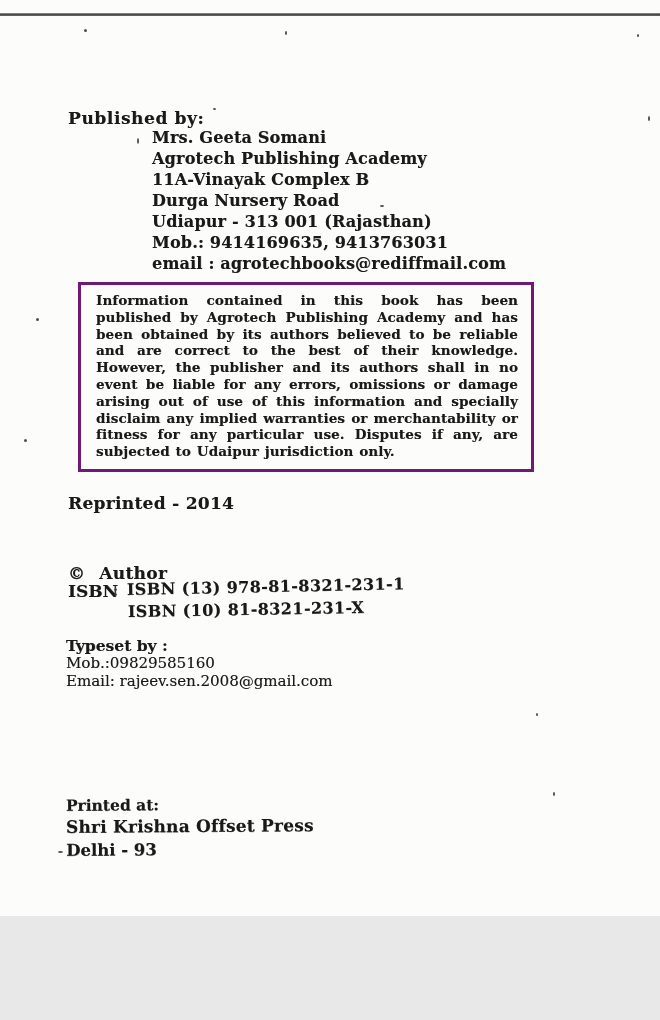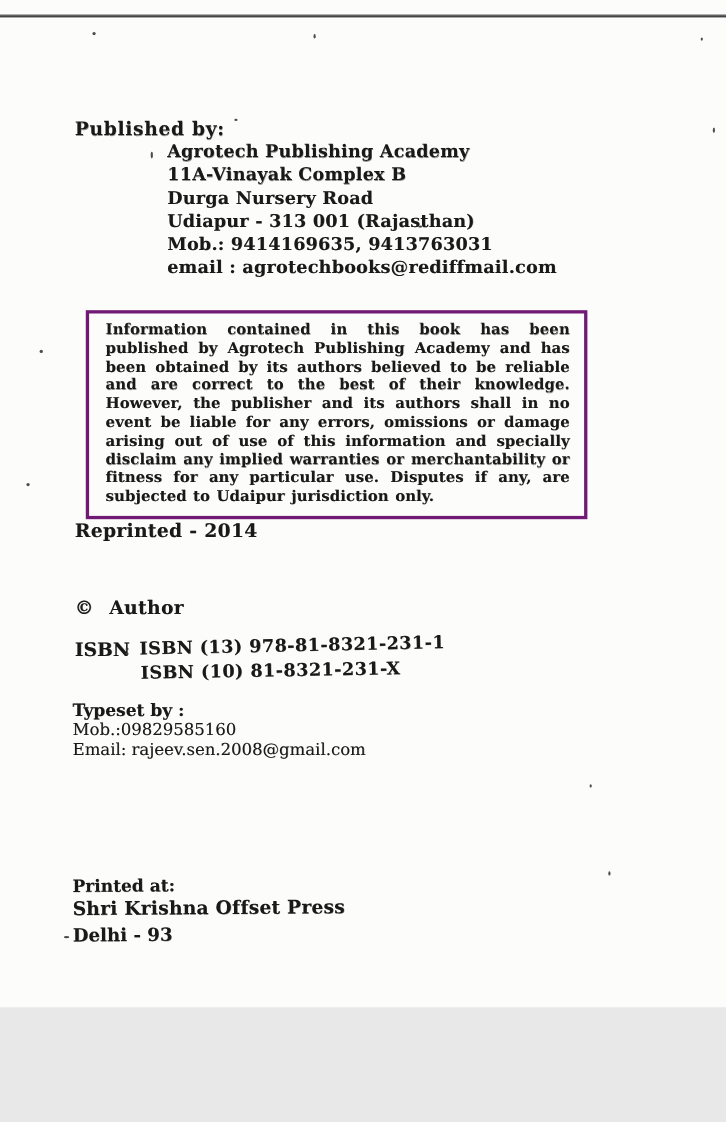--- a/index.html
+++ b/index.html
@@ -32,21 +32,21 @@
     position:absolute;left:78px;top:282px;width:456px;
     border:3px solid #701a75;
     box-sizing:border-box;
     padding:7px 13px 9px 15px;
     background:#fcfcfa;
   }
   .disclaimer-text{
     font-size:13.5px;font-weight:bold;line-height:16.8px;
     text-align:justify;letter-spacing:0.1px;word-spacing:1px;
   }
-  .line-17b{ position:absolute;left:68px;font-size:17px;font-weight:bold;letter-spacing:0.3px;white-space:pre; }
+  .line-17b{ position:absolute;left:68px;font-size:17px;font-weight:bold;letter-spacing:0.3px;white-space:pre;margin-top:20px; }
   .isbn-label{ position:absolute;left:68px;top:581px;font-size:17px;font-weight:bold; }
   .isbn-sep{ position:absolute;left:113px;top:583px;font-size:14px;font-weight:bold;color:#3c3c3c; }
   .isbn-l1{
     position:absolute;left:127px;top:580px;
     font-size:16px;font-weight:bold;letter-spacing:0.4px;
     transform:rotate(-1.2deg);transform-origin:left bottom;
   }
   .isbn-l2{
     position:absolute;left:128px;top:602px;
     font-size:16px;font-weight:bold;letter-spacing:0.4px;
@@ -66,20 +66,21 @@
 </head>
 <body>
 
 <div class="page">
 
   <div class="top-rule"></div>
 
   <div class="pub-label ink">Published by:</div>
 
   <div class="pub-block ink">
+    <div>Mrs. Geeta Somani</div>
     <div>Agrotech Publishing Academy</div>
     <div>11A-Vinayak Complex B</div>
     <div>Durga Nursery Road</div>
     <div>Udiapur - 313 001 (Rajasthan)</div>
     <div>Mob.: 9414169635, 9413763031</div>
     <div>email : agrotechbooks@rediffmail.com</div>
   </div>
 
   <div class="disclaimer-box">
     <div class="disclaimer-text ink">Information contained in this book has been published by Agrotech Publishing Academy and has been obtained by its authors believed to be reliable and are correct to the best of their knowledge. However, the publisher and its authors shall in no event be liable for any errors, omissions or damage arising out of use of this information and specially disclaim any implied warranties or merchantability or fitness for any particular use. Disputes if any, are subjected to Udaipur jurisdiction only.</div>

